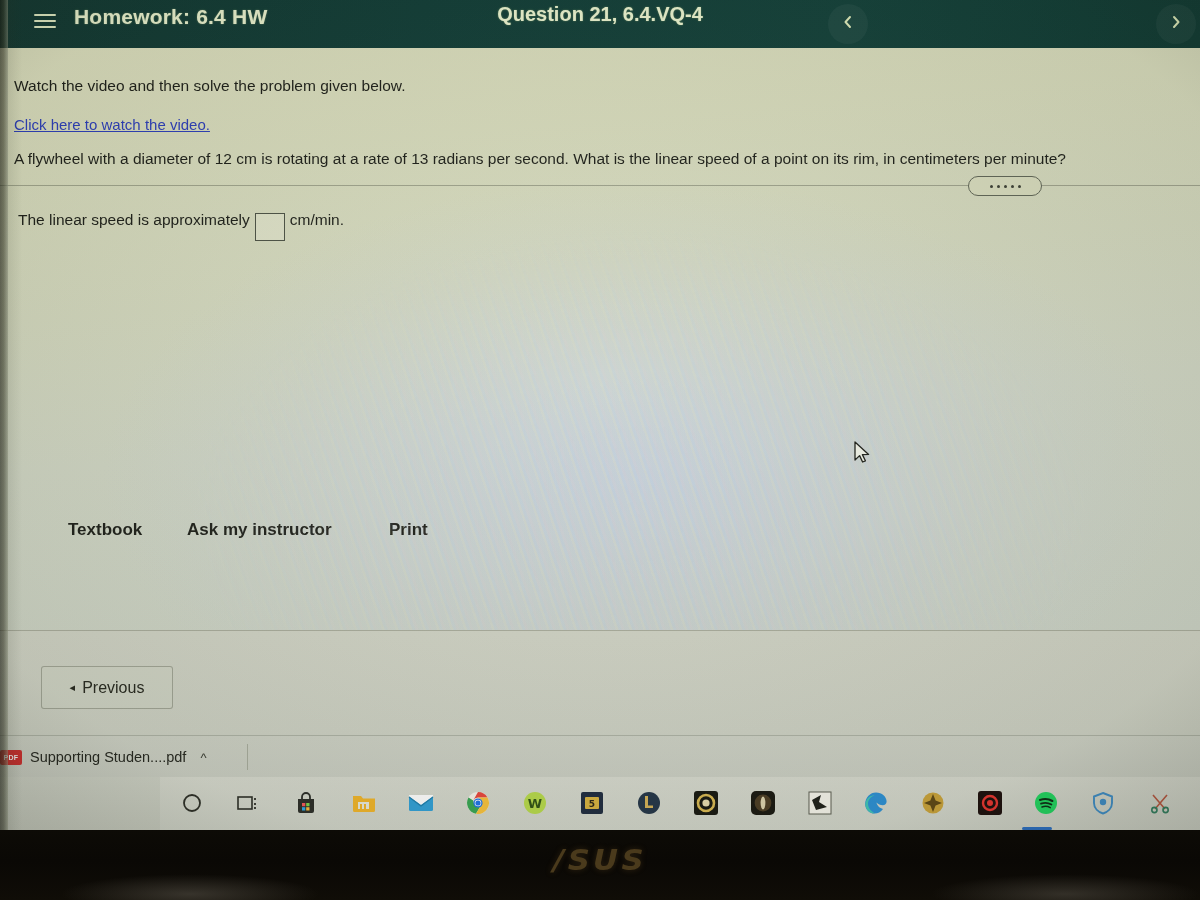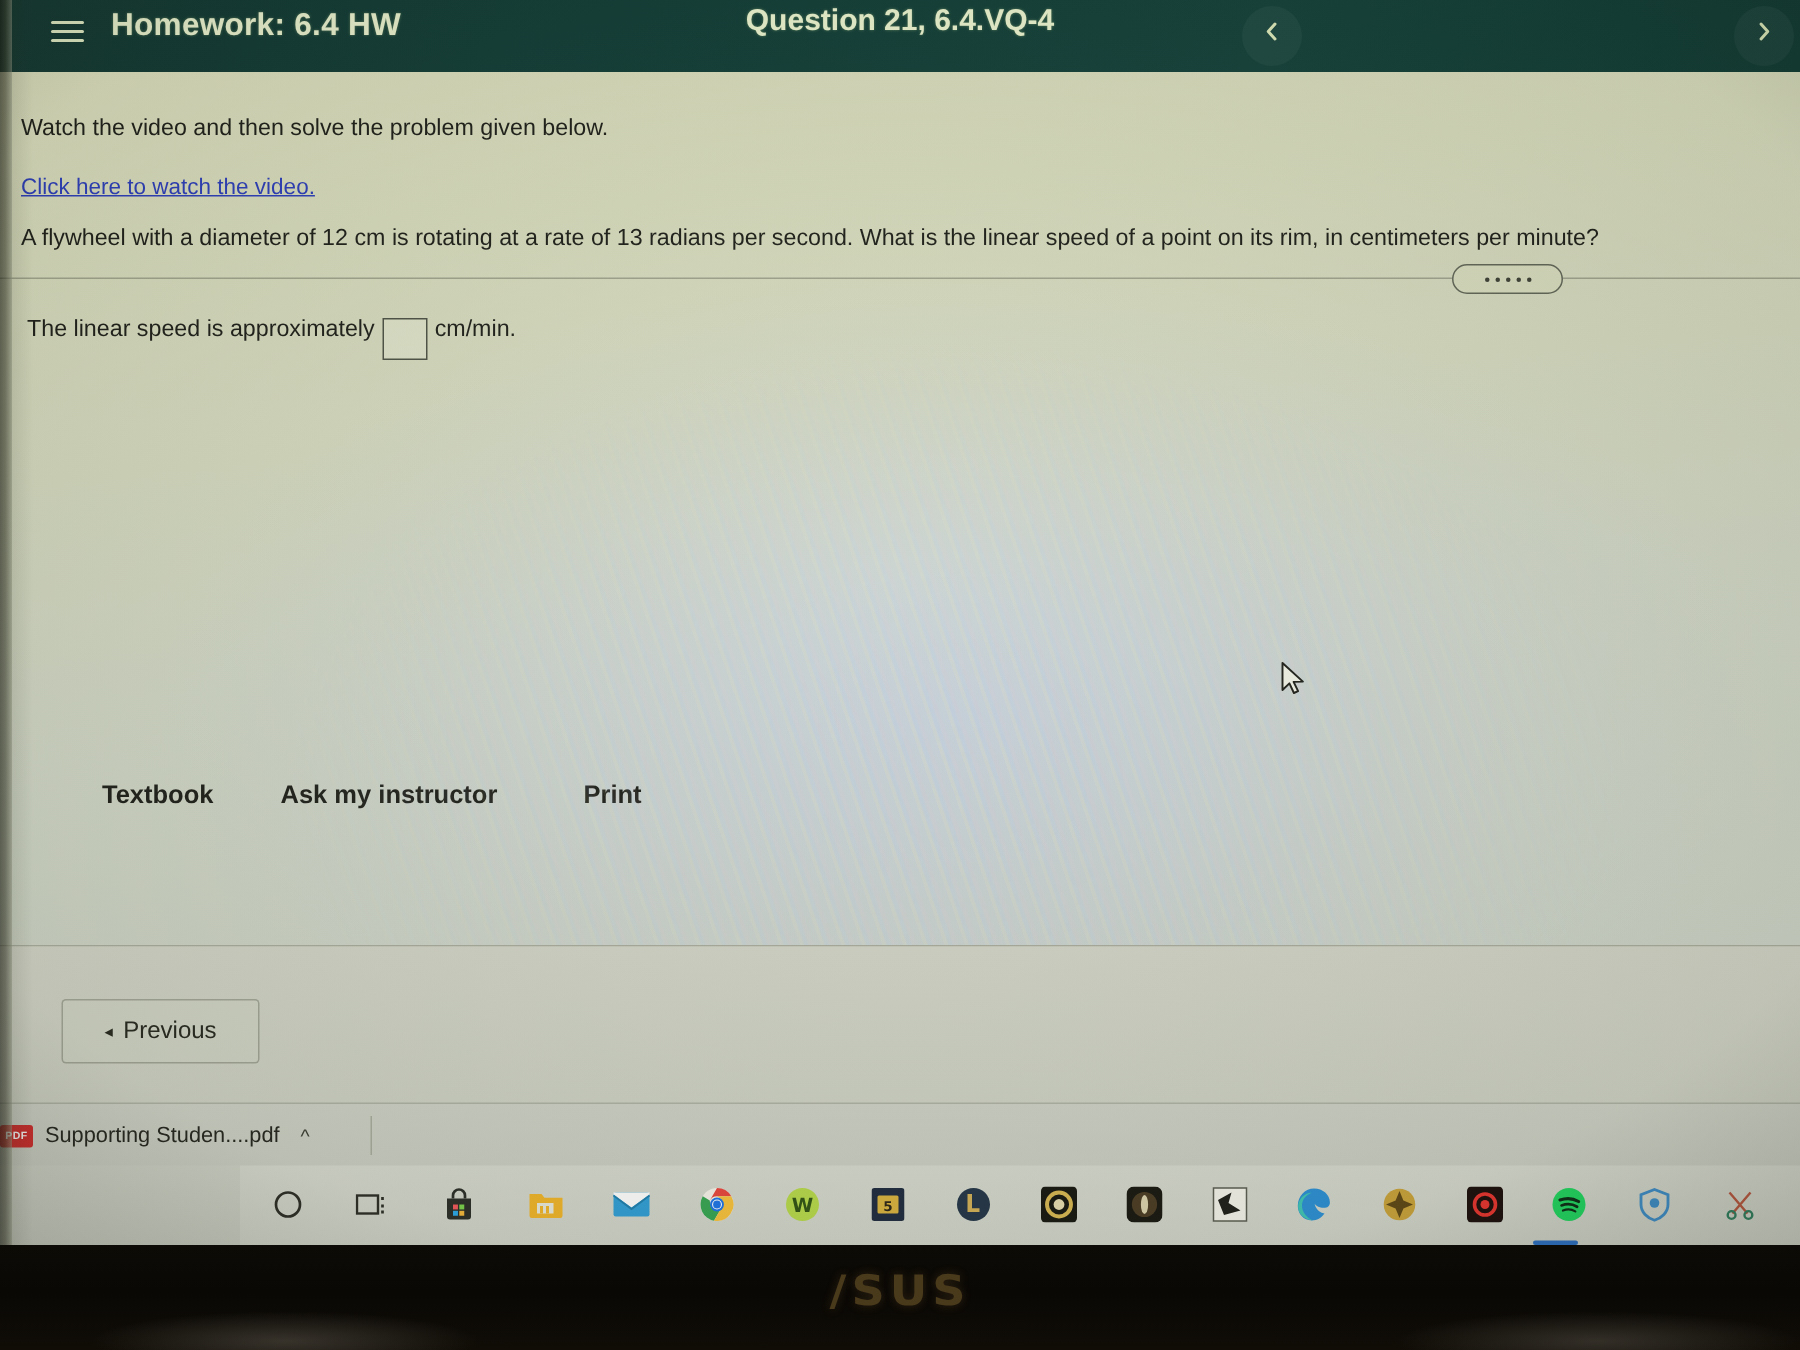--- a/index.html
+++ b/index.html
@@ -191,20 +191,21 @@
     position:absolute;left:0;top:0;width:8px;height:830px;
     background:linear-gradient(90deg,#16170f 0%,#3c3e2e 45%,#9aa08a 100%);
     opacity:.55;
   }
 
   
   #bezel{
     position:absolute;left:0;top:830px;width:1200px;height:70px;
     background:linear-gradient(180deg,#0d0b06 0%,#0a0805 45%,#100d07 100%);
     overflow:hidden;
+    font-style:italic;
   }
   #asus{
     position:absolute;left:0;right:0;top:14px;text-align:center;
     font-size:28px;font-weight:700;letter-spacing:3px;
     color:#4a3a1c;
     text-shadow:0 0 6px rgba(150,110,50,.25);
     font-family:"DejaVu Sans", sans-serif;
     transform:scaleX(1.1);
   }
   #bezel .glowL{

